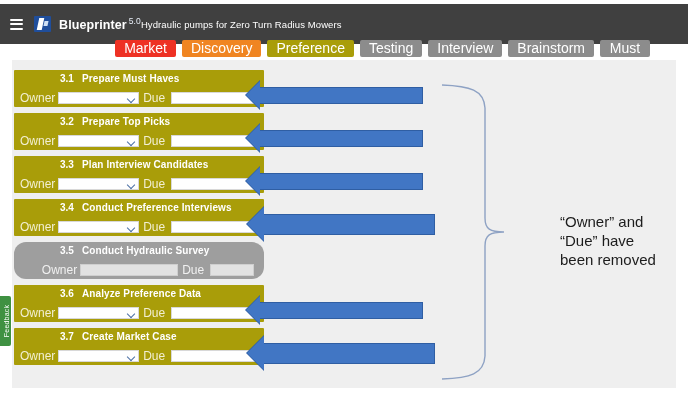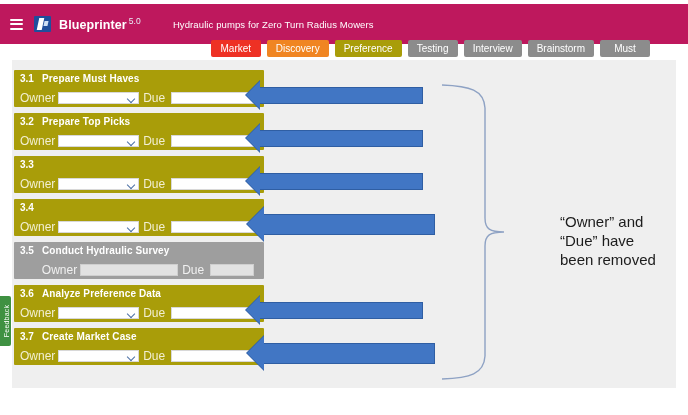--- a/index.html
+++ b/index.html
@@ -15,21 +15,21 @@
     overflow: hidden;
     font-family: "Liberation Sans", sans-serif;
     -webkit-font-smoothing: antialiased;
   }
 
   
   .appbar {
     position: absolute;
     left: 0; top: 4px;
     width: 688px; height: 40px;
-    background: #be185d;
+    background: #404040;
     display: flex;
     align-items: center;
   }
   .hamburger {
     width: 13px; height: 11px;
     margin-left: 10px;
     display: flex;
     flex-direction: column;
     justify-content: space-between;
     cursor: pointer;
@@ -73,21 +73,20 @@
     letter-spacing: .1px;
   }
   .brand-version {
     font-size: 8.5px;
     font-weight: normal;
     vertical-align: super;
     margin-left: 2px;
     color: #e8eef8;
   }
   .project-title {
-    margin-left: 32px;
     color: #ffffff;
     font-size: 9.5px;
     letter-spacing: .1px;
   }
 
   
   .tabstrip {
     position: absolute;
     left: 0; top: 38px;
     width: 688px; height: 20px;
@@ -96,21 +95,21 @@
     align-items: center;
     padding-right: 38px;
     box-sizing: border-box;
   }
   .tab {
     height: 17px;
     min-width: 50px;
     margin-left: 6px;
     border-radius: 2px;
     color: #ffffff;
-    font-size: 10px;
+    font-size: 14px;
     display: flex;
     align-items: center;
     justify-content: center;
     padding: 6px 9px;
     box-sizing: border-box;
     cursor: pointer;
     white-space: nowrap;
   }
 
   
@@ -151,26 +150,27 @@
   .row {
     width: 250px;
     height: 37px;
     margin-bottom: 6px;
     background: #a99d09;
     position: relative;
     box-sizing: border-box;
     padding: 3px 6px 0 6px;
     border-radius: 1px;
   }
-  .row.disabled { background: #9e9e9e; }
+  .row.disabled { background: #9e9e9e; border-radius: 12px; }
 
   .row-head {
     display: flex;
     align-items: baseline;
     height: 15px;
+    margin-left: 40px;
   }
   .row-num {
     color: #ffffff;
     font-size: 10px;
     font-weight: bold;
     width: 22px;
     flex: none;
   }
   .row-title {
     color: #ffffff;
@@ -351,33 +351,35 @@
         <div class="owner-box">
           <span class="caret"></span>
         </div>
         <span class="fld-label" style="margin-left: 4px;">Due</span>
         <div class="due-box"></div>
       </div>
     </div>
     <div class="row">
       <div class="row-head">
         <div class="row-num">3.3</div>
+        <div class="row-title">Plan Interview Candidates</div>
       </div>
       <div class="row-fields">
         <span class="fld-label">Owner</span>
         <div class="owner-box">
           <span class="caret"></span>
         </div>
         <span class="fld-label" style="margin-left: 4px;">Due</span>
         <div class="due-box"></div>
       </div>
     </div>
     <div class="row">
       <div class="row-head">
         <div class="row-num">3.4</div>
+        <div class="row-title">Conduct Preference Interviews</div>
       </div>
       <div class="row-fields">
         <span class="fld-label">Owner</span>
         <div class="owner-box">
           <span class="caret"></span>
         </div>
         <span class="fld-label" style="margin-left: 4px;">Due</span>
         <div class="due-box"></div>
       </div>
     </div>

